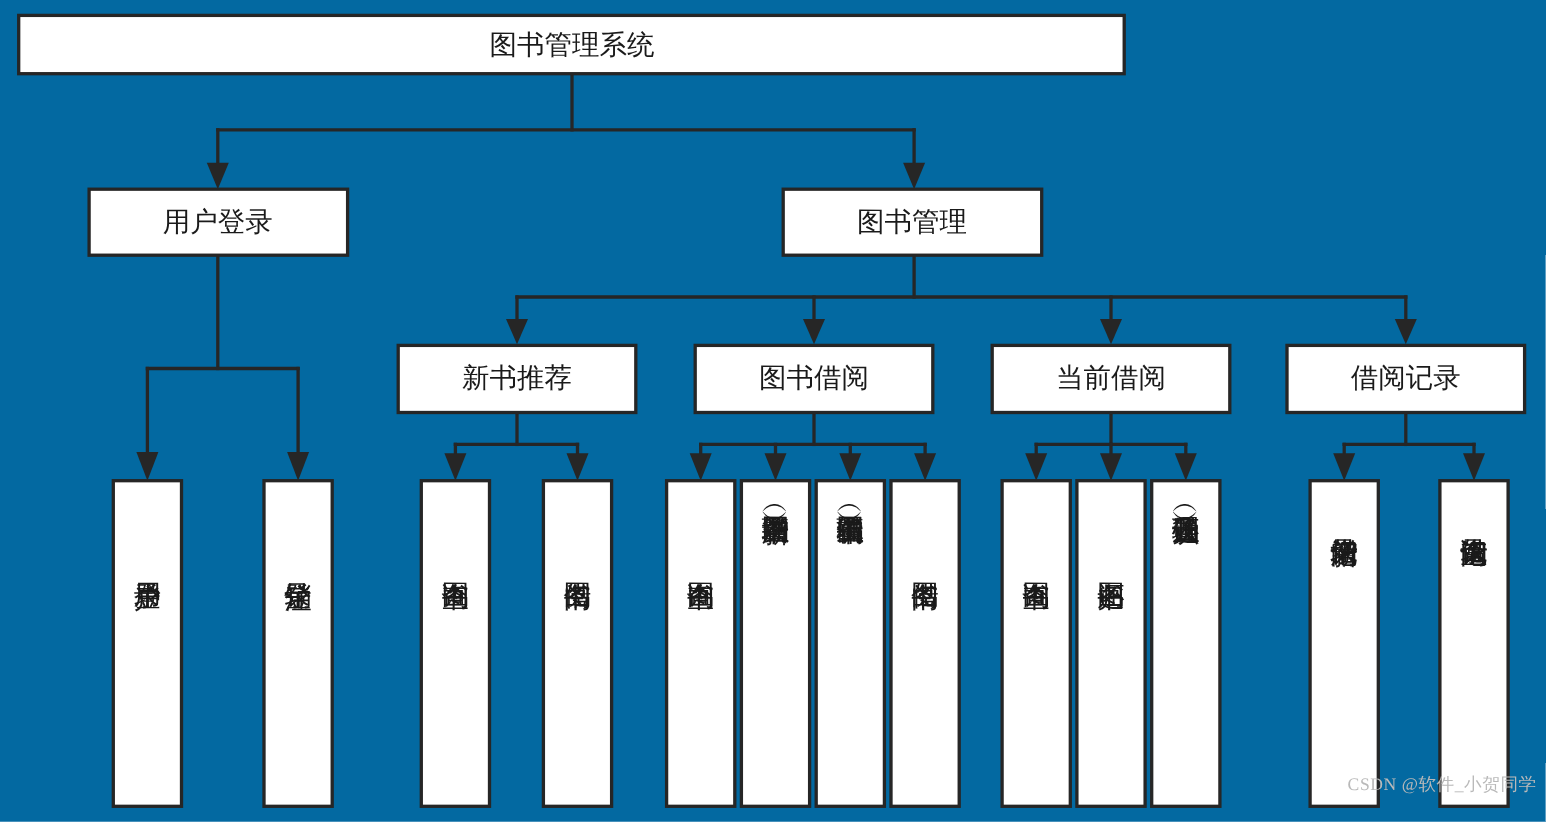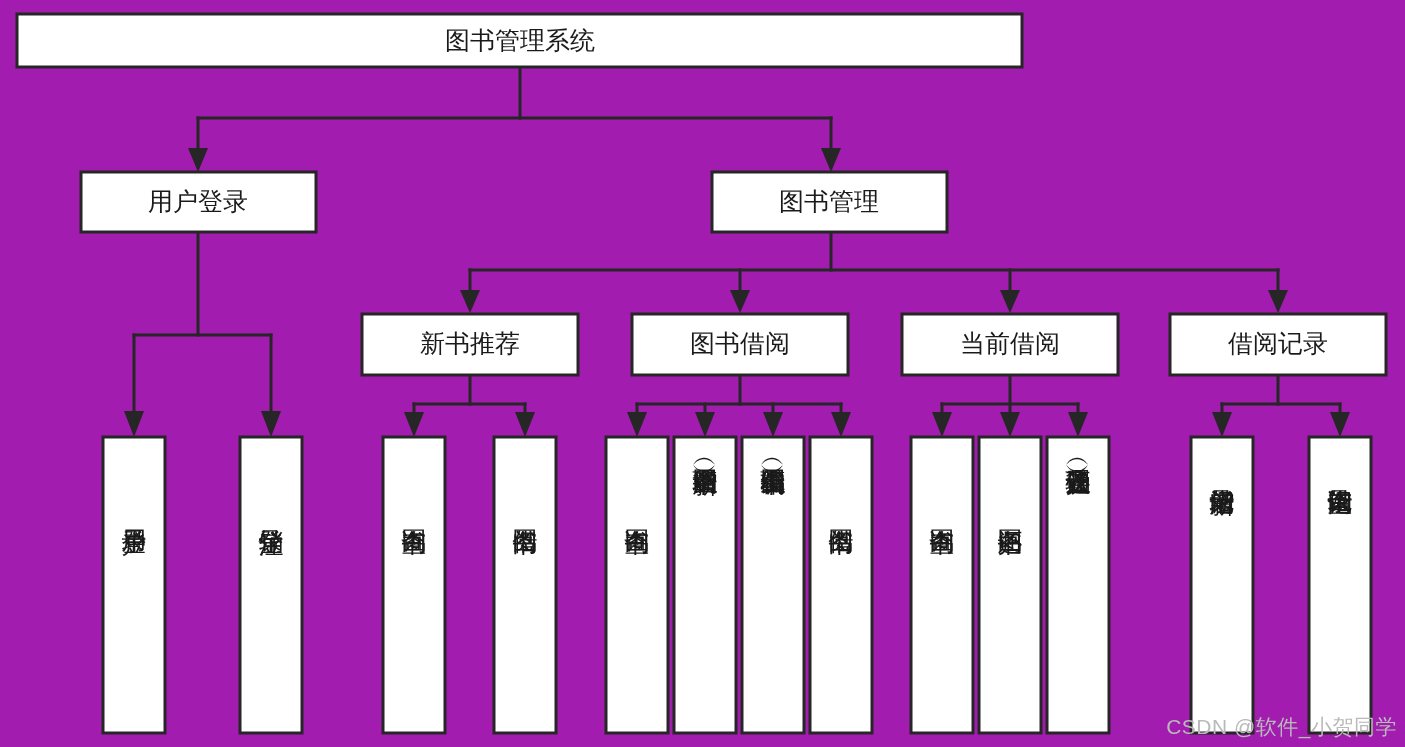--- a/index.html
+++ b/index.html
@@ -10,21 +10,21 @@
   body {
     width: 1405px;
     height: 747px;
     overflow: hidden;
     font-family: "DejaVu Sans", "Liberation Sans", sans-serif;
   }
   #diagram-root {
     position: relative;
     width: 1405px;
     height: 747px;
-    background: #a21caf;
+    background: #0369a1;
   }
   svg.diagram {
     position: absolute;
     inset: 0;
     width: 1405px;
     height: 747px;
     display: block;
   }
   .node-box {
     fill: #ffffff;
@@ -50,23 +50,23 @@
   }
   .node-label-vertical {
     font-family: "DejaVu Sans", "Liberation Sans", sans-serif;
     fill: #1a1a1a;
     font-size: 25px;
     text-anchor: middle;
   }
   .watermark {
     position: absolute;
     right: 8px;
-    bottom: 6px;
-    font-family: Liberation Sans, sans-serif;
-    font-size: 21px;
+    bottom: 23px;
+    font-family: Liberation Serif, serif;
+    font-size: 16px;
     color: #b9b9b9;
     letter-spacing: 0.5px;
     white-space: nowrap;
     pointer-events: none;
   }
 </style>
 </head>
 <body>
 
 <div id="diagram-root">

